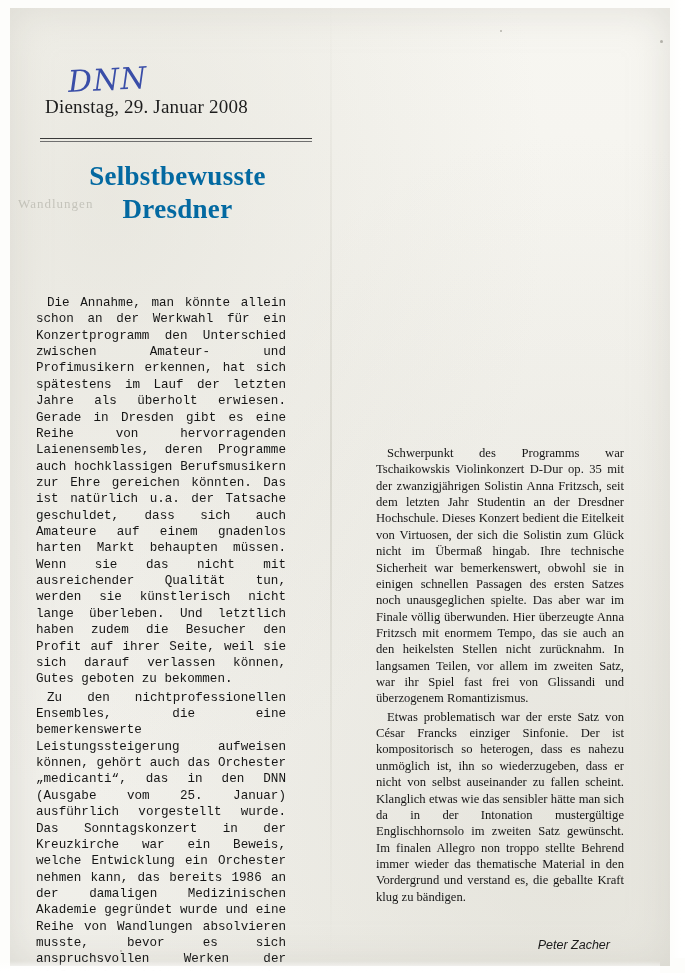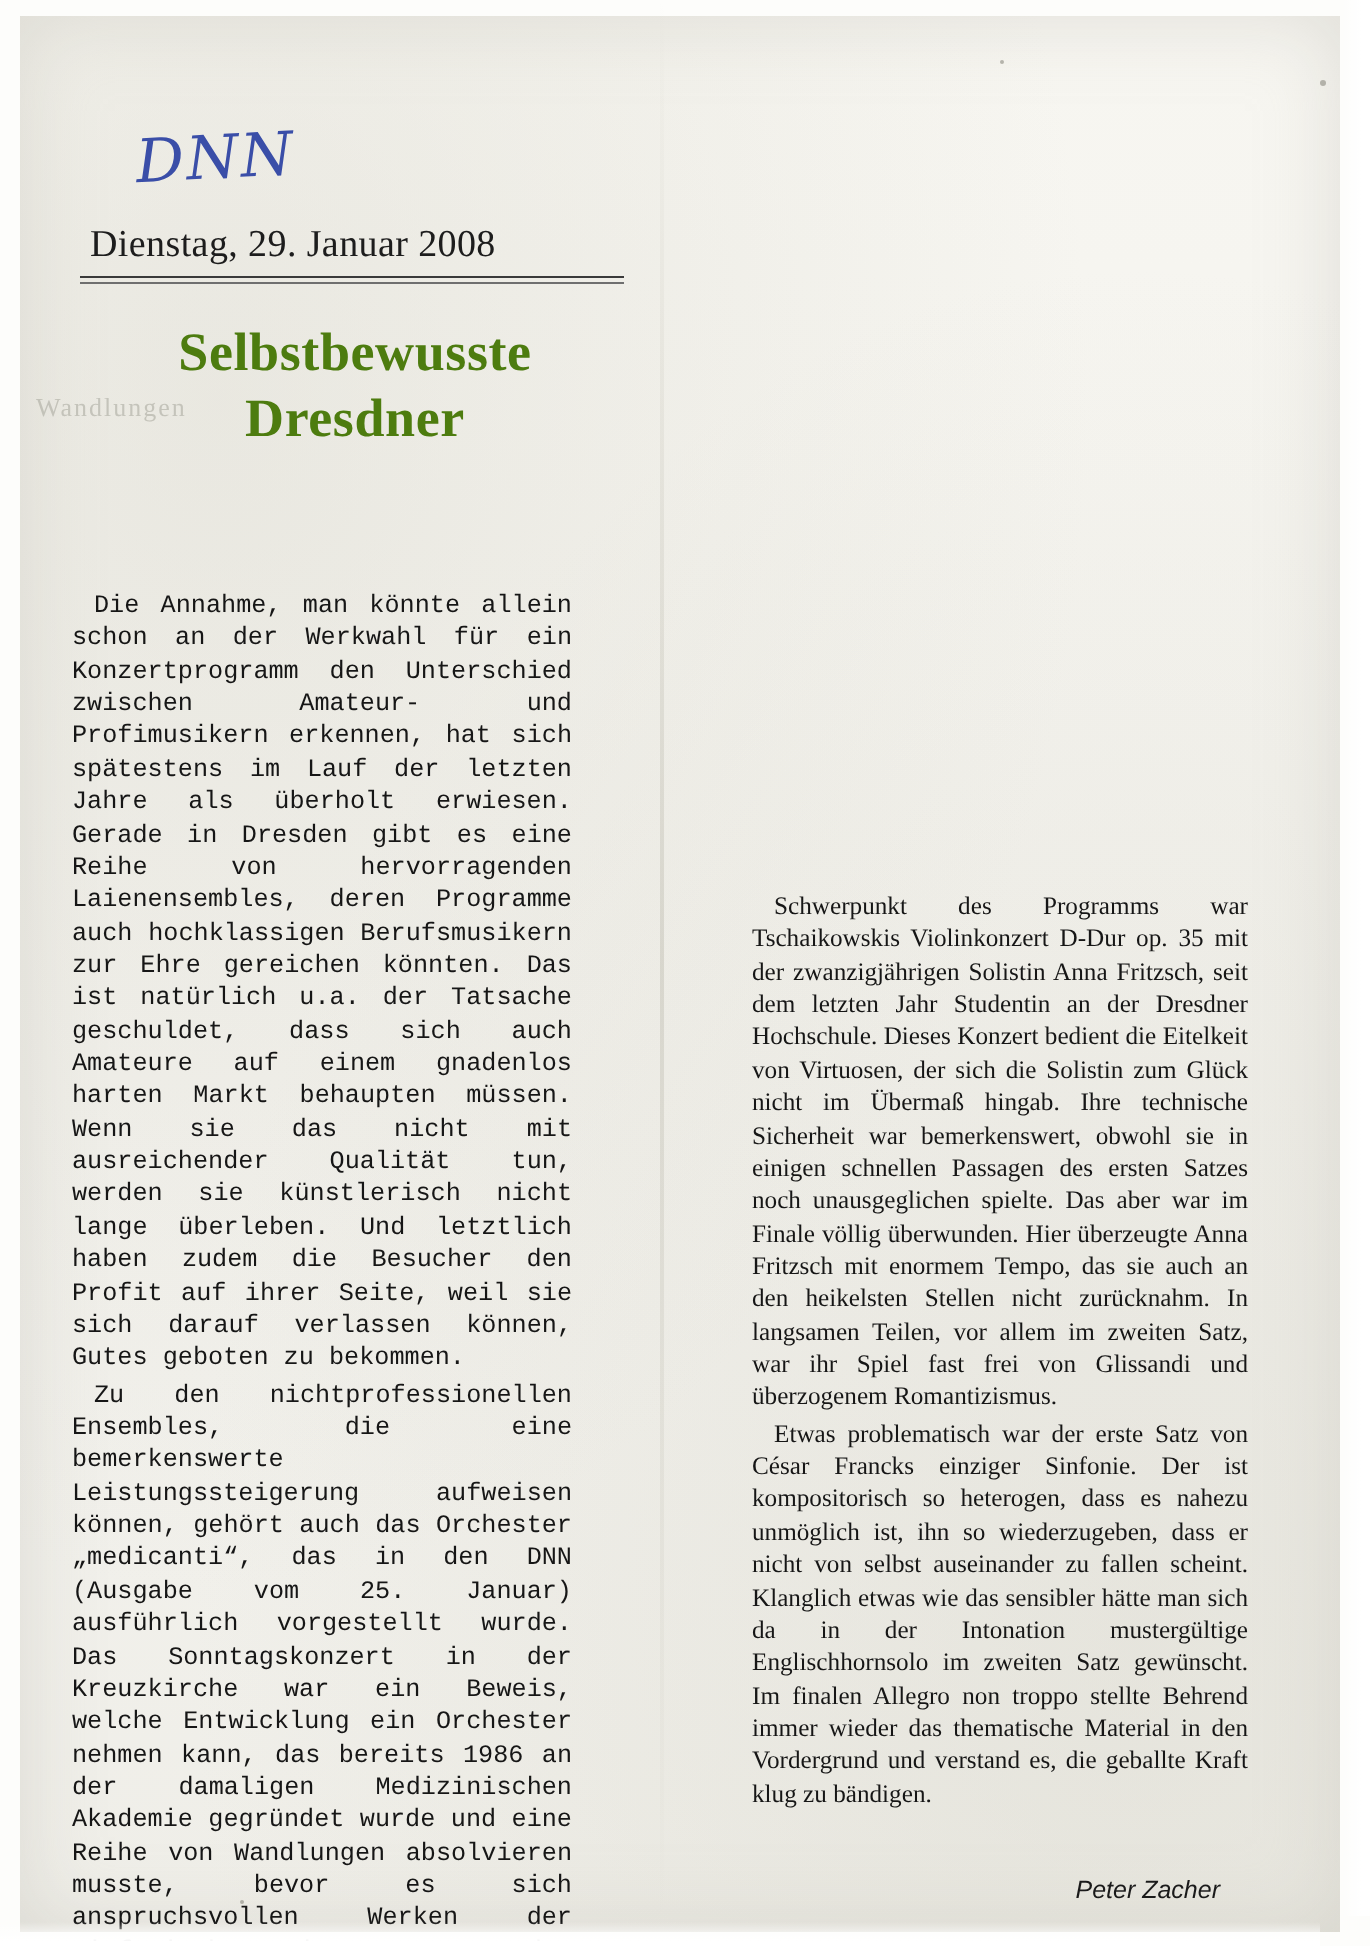--- a/index.html
+++ b/index.html
@@ -71,21 +71,21 @@
     font-size: 30px;
     letter-spacing: 1px;
     color: #3a4ea8;
     transform: rotate(-3deg);
   }
 
   
   .date-line {
     position: absolute;
     left: 45px;
-    top: 112px;
+    top: 96px;
     width: 270px;
     font-family: "Liberation Serif", serif;
     font-size: 19px;
     color: #1d1d1d;
     letter-spacing: 0.2px;
   }
   .rule {
     position: absolute;
     left: 40px;
     top: 138px;
@@ -103,21 +103,21 @@
   .headline {
     position: absolute;
     left: 40px;
     top: 160px;
     width: 275px;
     text-align: center;
     font-family: "Liberation Serif", serif;
     font-weight: bold;
     font-size: 27px;
     line-height: 1.22;
-    color: #4d7c0f;
+    color: #0369a1;
     letter-spacing: 0.3px;
   }
   .subhead {
     position: absolute;
     left: 40px;
     top: 243px;
     width: 280px;
     text-align: center;
     font-family: "Liberation Serif", serif;
     font-weight: bold;

